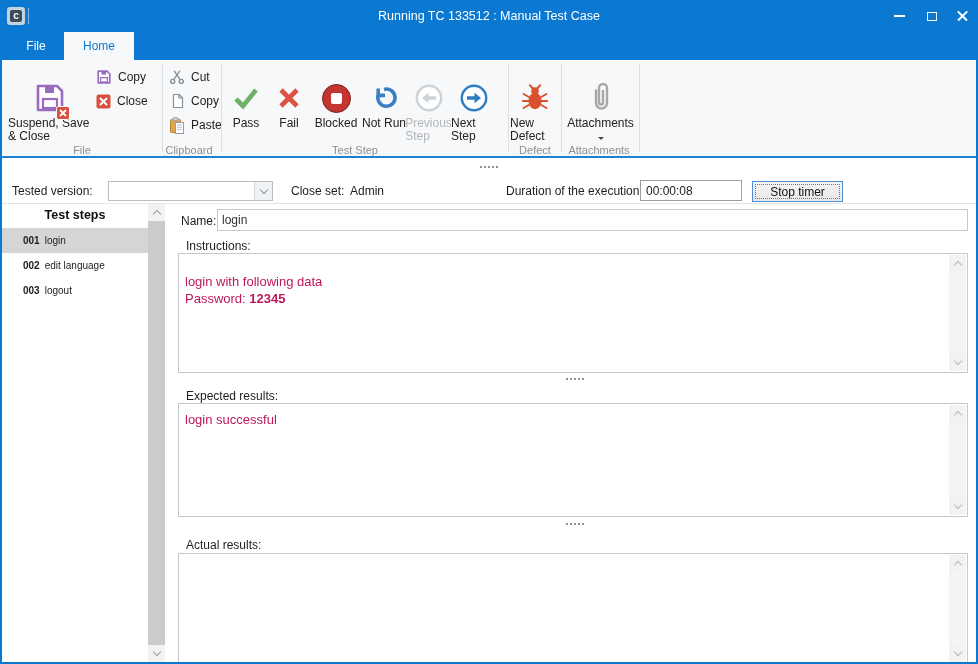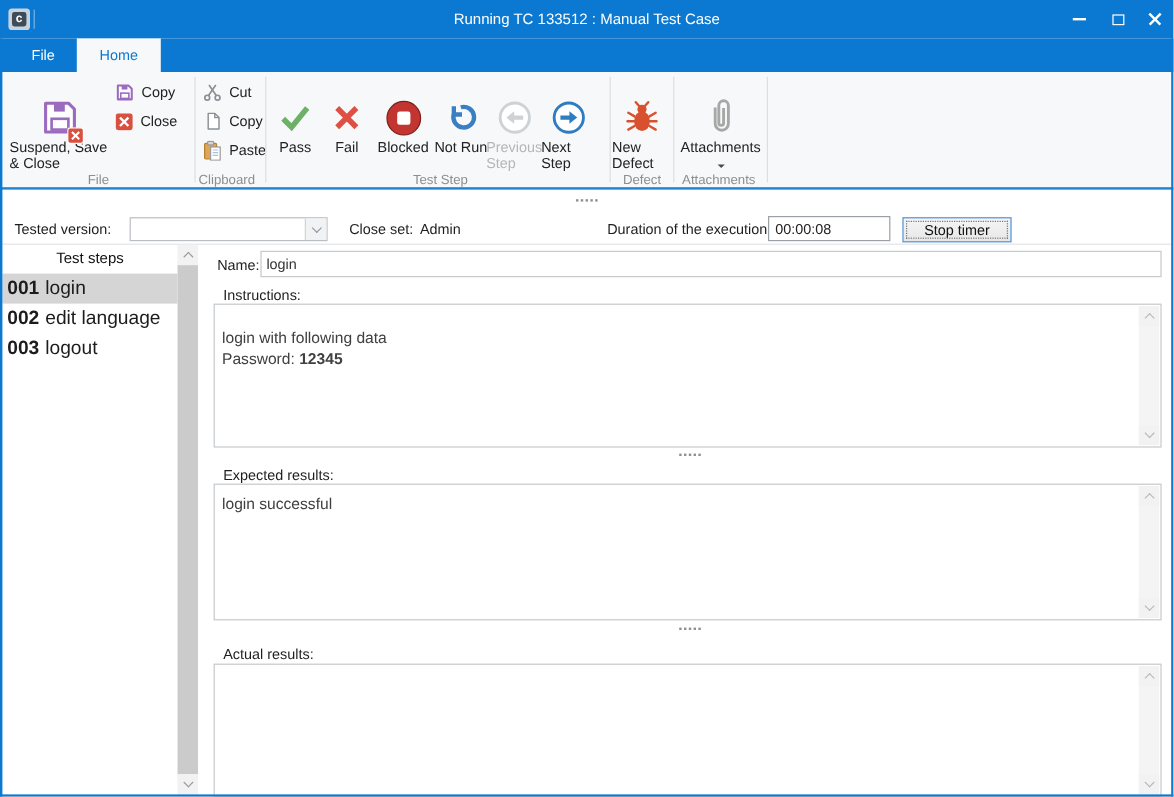--- a/index.html
+++ b/index.html
@@ -57,37 +57,37 @@
     display:flex;align-items:center;justify-content:center}
   .chv{display:inline-block;width:6px;height:6px;border-right:1.6px solid #8d979e;border-bottom:1.6px solid #8d979e}
   .chv-dn{transform:rotate(45deg);margin-top:-3px}
   .chv-up{transform:rotate(-135deg);margin-top:3px}
   .txt{position:absolute;background:#fff;border:1px solid #9aa0a5;font-size:12px;color:#222;padding:0 5px;outline:none}
   .btn-stop{position:absolute;left:752px;top:181px;width:91px;height:21px;background:linear-gradient(#f5f5f5,#e7e7e7);
     border:1px solid #4a90d9;outline:1px dotted #767676;outline-offset:-4px;font-size:12px;color:#111}
   .hline{position:absolute;left:2px;top:203px;width:974px;height:1px;background:#e4e4e4}
 
   
-  .steps-header{position:absolute;left:2px;top:208px;width:146px;text-align:center;font-weight:normal;font-size:12.5px;color:#111}
-  .step-row{position:absolute;left:2px;width:146px;height:25px;line-height:25px;padding-left:4px;font-size:16px;color:#1c1c1c;white-space:nowrap}
+  .steps-header{position:absolute;left:2px;top:208px;width:146px;text-align:center;font-weight:bold;font-size:12.5px;color:#111}
+  .step-row{position:absolute;left:2px;width:146px;height:25px;line-height:25px;padding-left:21px;font-size:10px;color:#1c1c1c;white-space:nowrap}
   .step-row.selected{background:#d5d5d5}
   .step-num{font-weight:bold;margin-right:5px}
 
   
   .sb{position:absolute;background:#f2f2f3}
   .sb-btn{position:absolute;left:0;width:100%;height:17px;display:flex;align-items:center;justify-content:center;background:#f2f2f3}
   .sb-thumb{position:absolute;left:0;width:100%;background:#cbcbcb}
   .sb .chv{border-color:#9c9c9c}
   .ta .sb{background:#f4f4f4}
   .ta .sb .chv{border-color:#b9b9b9}
 
   
   .ta{position:absolute;background:#fff;border:1px solid #c5c9cc}
   .ta-sb{position:absolute;right:1px;top:1px;bottom:1px;width:17px}
-  .ta-content{position:absolute;left:6px;top:0;right:22px;font-size:13px;color:#404040;line-height:17px}
+  .ta-content{position:absolute;left:6px;top:0;right:22px;font-size:13px;color:#be185d;line-height:17px}
   .sec-label{position:absolute;font-size:12px;color:#1e1e1e}
   .name-input{position:absolute;left:217px;top:209px;width:751px;height:22px;border:1px solid #c5c9cc;
     font-size:12px;color:#333;padding:0 4px;outline:none}
   .cred b{font-weight:bold}
   svg{display:block}
 </style>
 </head>
 <body>
 
 <div class="titlebar">
@@ -220,21 +220,21 @@
   </div>
   <div class="rb-lg disabled" style="left:404px;width:45px">
     <div class="ric">
       <svg width="30" height="30" viewBox="0 0 30 30">
         <circle cx="15" cy="15" r="12.2" fill="#fff" stroke="#cdd2d6" stroke-width="2.4"></circle>
         <path d="M22 13.2 H14.5 V9.8 L8 15 L14.5 20.2 V16.8 H22 Z" fill="#cdd2d6"></path>
       </svg>
     </div>
     <span>Previous Step</span>
   </div>
-  <div class="rb-grp" style="left:320px">Test Step</div>
+  <div class="rb-grp" style="left:308px">Test Step</div>
   <div class="vsep" style="left:506px"></div>
 
   <div class="rb-lg" style="left:508px;width:50px">
     <div class="ric">
       <svg width="30" height="30" viewBox="0 0 30 30" stroke="#d9502e" stroke-width="2" stroke-linecap="round">
         <path d="M12.8 5.5 L9.8 2.2 M17.2 5.5 L20.2 2.2" fill="none"></path>
         <circle cx="15" cy="8" r="3.8" fill="#d9502e" stroke="none"></circle>
         <ellipse cx="15" cy="18" rx="6.6" ry="8.2" fill="#d9502e" stroke="none"></ellipse>
         <path d="M8.8 14 L3.6 11 M8.4 18 L2.9 18 M8.8 22 L3.6 25 M21.2 14 L26.4 11 M21.6 18 L27.1 18 M21.2 22 L26.4 25" fill="none"></path>
       </svg>

